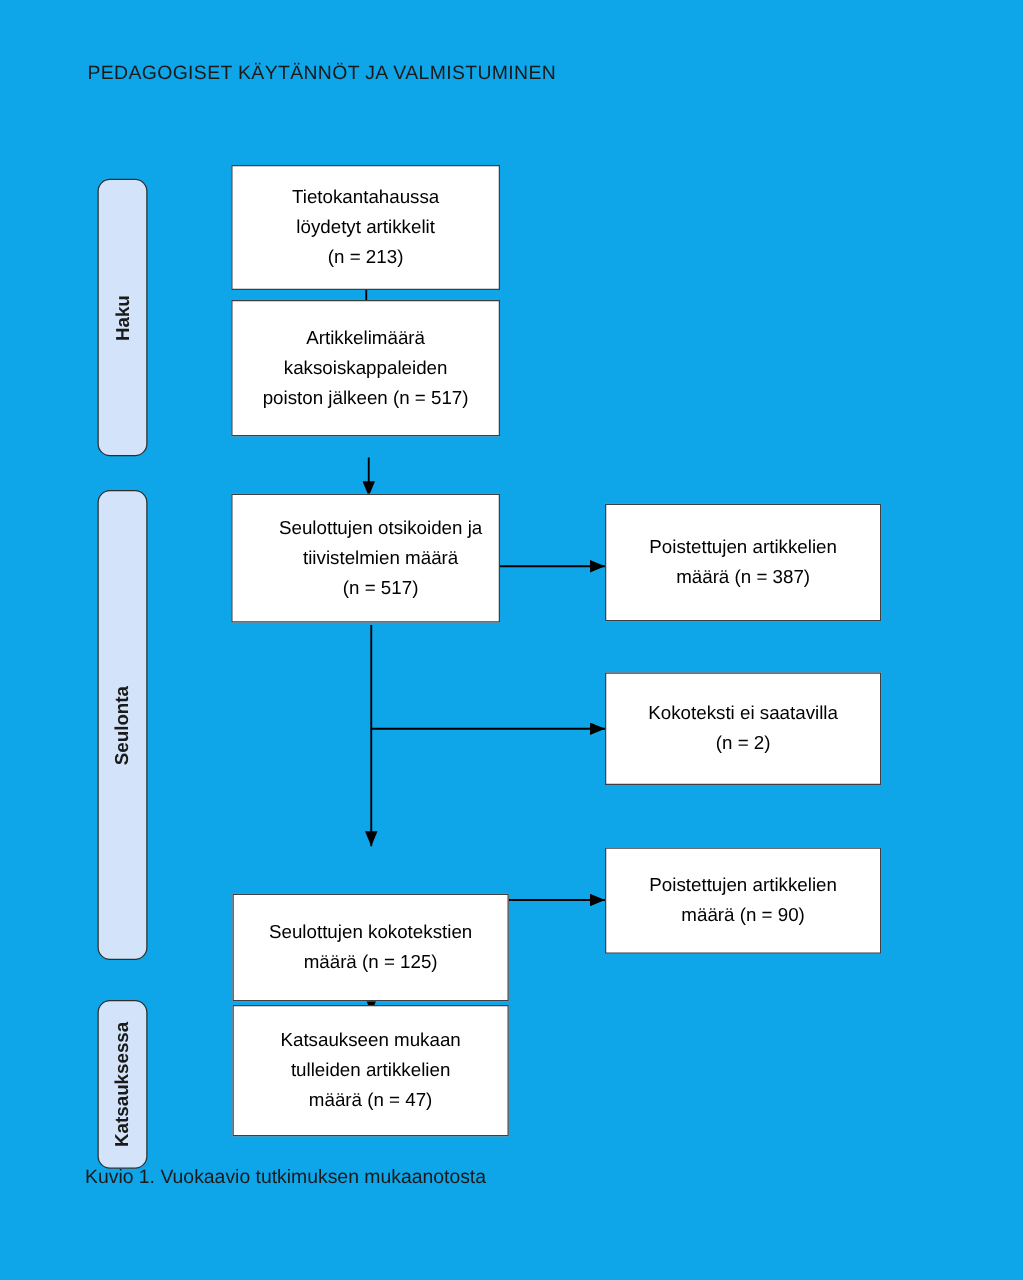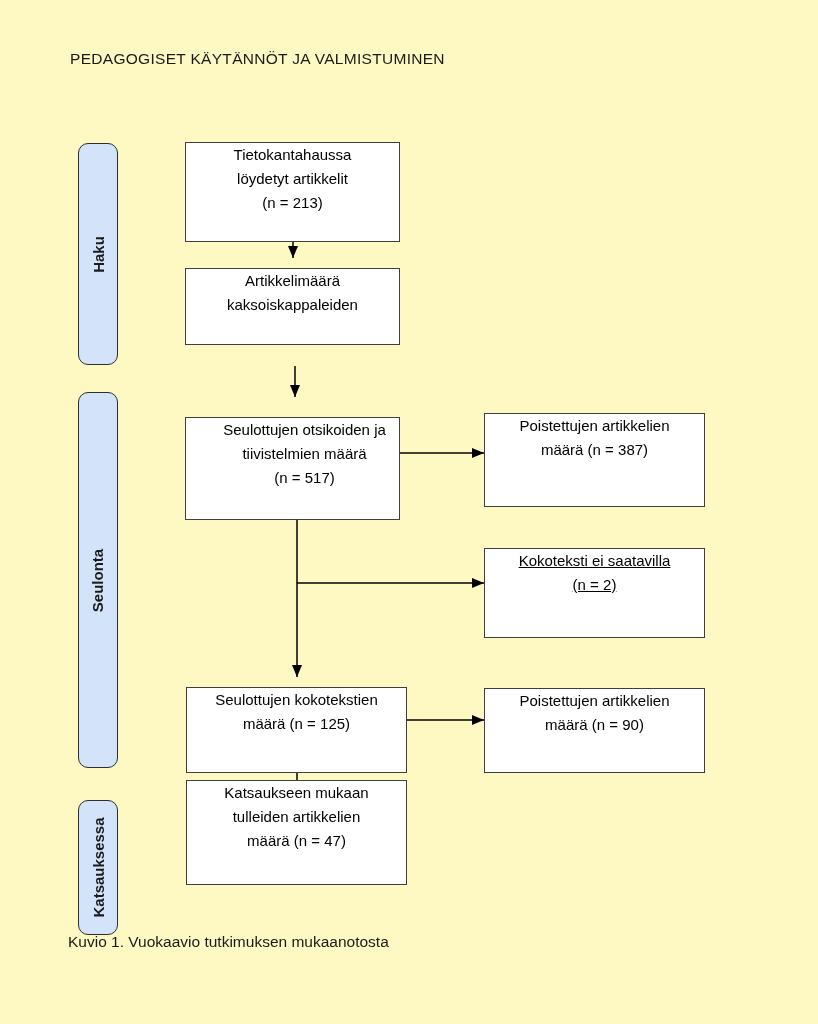--- a/index.html
+++ b/index.html
@@ -9,21 +9,21 @@
     --box-fill:#ffffff;
     --arrow:#000000;
     --text:#000000;
   }
   *{margin:0;padding:0;box-sizing:border-box;}
   html,body{background:#ffffff;}
   body{font-family:"Liberation Sans",sans-serif;color:var(--text);}
   .canvas{
     position:relative;
     width:818px;height:1024px;
-    background:#fef9c3;
+    background:#0ea5e9;
     overflow:hidden;
   }
   .doc-title{
     position:absolute;left:70px;top:50px;
     font-size:15.5px;letter-spacing:.3px;color:#1a1a1a;
   }
   .doc-caption{
     position:absolute;left:68px;top:933px;
     font-size:15.5px;color:#1a1a1a;
   }
@@ -41,33 +41,33 @@
     font-weight:bold;font-size:15px;color:#1a1a1a;
   }
   .stage-haku{top:143px;height:222px;}
   .stage-seulonta{top:392px;height:376px;}
   .stage-katsauksessa{top:800px;height:135px;}
   
   .box{
     position:absolute;
     background:var(--box-fill);
     border:1.6px solid var(--box-border);
-    display:flex;flex-direction:column;align-items:center;
+    display:flex;flex-direction:column;align-items:center;justify-content:center;
     text-align:center;
-    font-size:15px;line-height:24px;margin-top:10px;
+    font-size:15px;line-height:24px;
   }
   .main-col{left:185px;width:215px;}
   .side-col{left:484px;width:221px;}
   .box-b1{top:132px;height:100px;}
-  .box-b2{top:258px;height:77px;}
-  .box-b3{top:407px;height:103px;padding-left:24px;}
-  .box-b4{top:677px;height:86px;left:186px;width:221px;}
-  .box-b5{top:770px;height:105px;left:186px;width:221px;}
+  .box-b2{top:240px;height:109px;}
+  .box-b3{top:395px;height:103px;padding-left:24px;}
+  .box-b4{top:715px;height:86px;left:186px;width:221px;}
+  .box-b5{top:804px;height:105px;left:186px;width:221px;}
   .box-r1{top:403px;height:94px;}
-  .box-r2{top:538px;height:90px;text-decoration:underline;}
+  .box-r2{top:538px;height:90px;}
   .box-r3{top:678px;height:85px;}
   .arrow-layer{
     position:absolute;left:0;top:0;width:818px;height:1024px;
     pointer-events:none;
   }
 </style>
 </head>
 <body>
 
 <div class="canvas">
@@ -103,20 +103,21 @@
 
   <div class="box main-col box-b1">
     <div>Tietokantahaussa</div>
     <div>löydetyt artikkelit</div>
     <div>(n = 213)</div>
   </div>
 
   <div class="box main-col box-b2">
     <div>Artikkelimäärä</div>
     <div>kaksoiskappaleiden</div>
+    <div>poiston jälkeen (n = 517)</div>
   </div>
 
   <div class="box main-col box-b3">
     <div>Seulottujen otsikoiden ja</div>
     <div>tiivistelmien määrä</div>
     <div>(n = 517)</div>
   </div>
 
   <div class="box box-b4">
     <div>Seulottujen kokotekstien</div>

